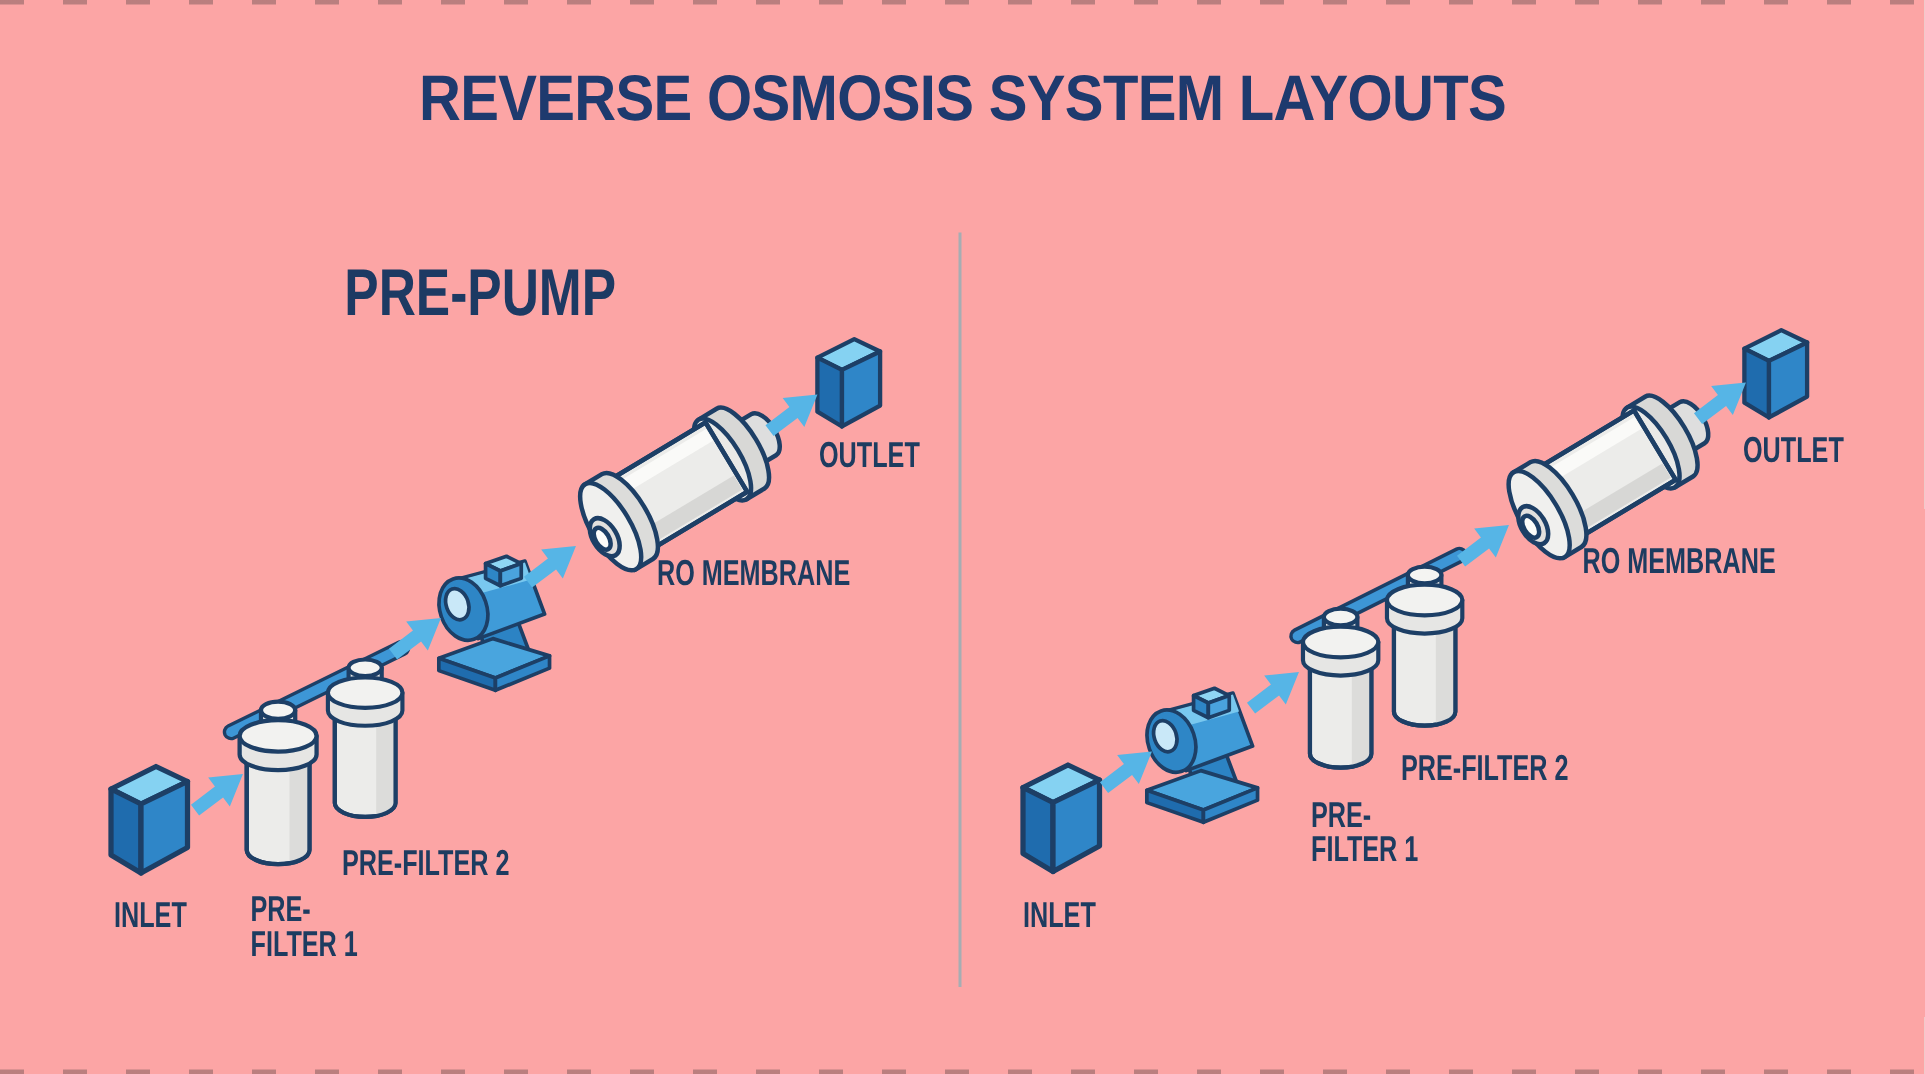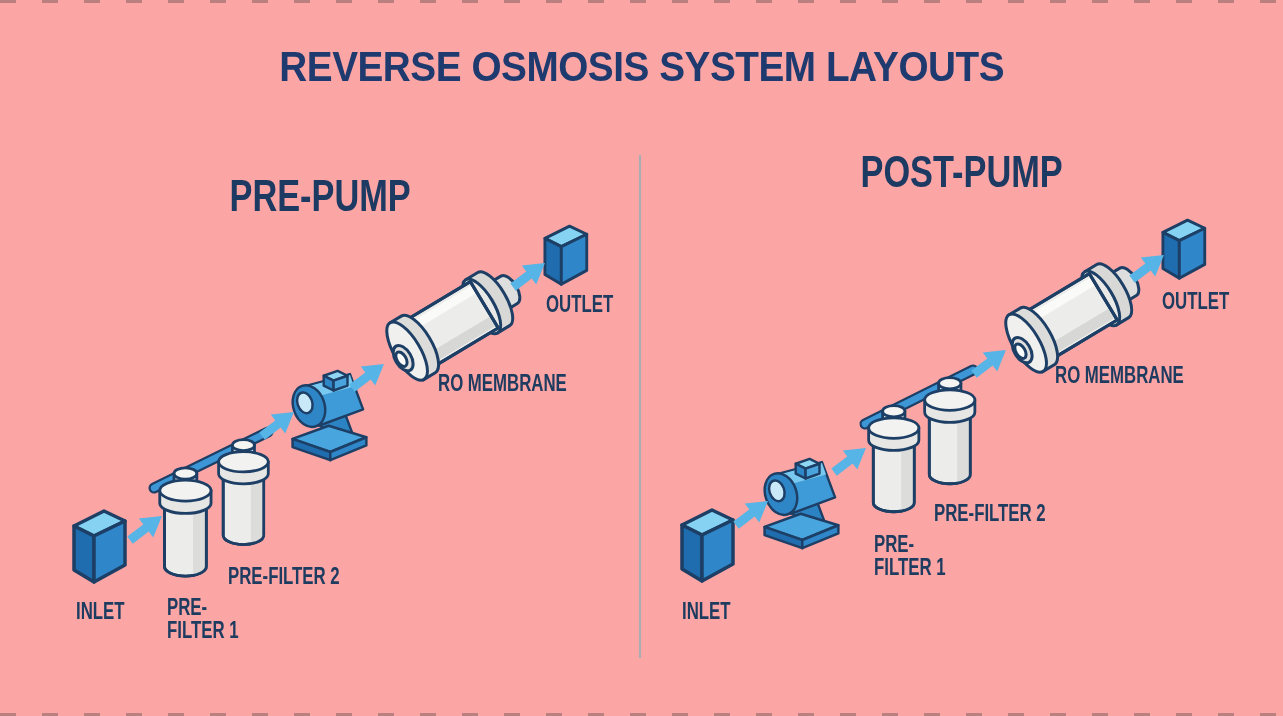--- a/index.html
+++ b/index.html
@@ -58,21 +58,20 @@
 <body>
 
 <div class="stage">
 
   <div class="edge-line top"></div>
   <div class="edge-line bottom"></div>
 
   <h1 class="title"><span>REVERSE OSMOSIS SYSTEM LAYOUTS</span></h1>
 
   <h2 class="panel-heading left"><span>PRE-PUMP</span></h2>
-  <h2 class="panel-heading right"><span>POST-PUMP</span></h2>
 
   <div class="divider"></div>
 
   <svg class="diagram-svg" width="1283" height="716" viewBox="0 0 1283 716">
     <defs>
       <g id="iobox" stroke="#1d3f66" stroke-width="3.5" stroke-linejoin="round">
         <polygon points="6,20 36,5 57,15 26,30" fill="#85d2f2"></polygon>
         <polygon points="6,20 26,30 26,76 6,64" fill="#1f6cae"></polygon>
         <polygon points="26,30 57,15 57,59 26,76" fill="#2f86c8"></polygon>
       </g>

